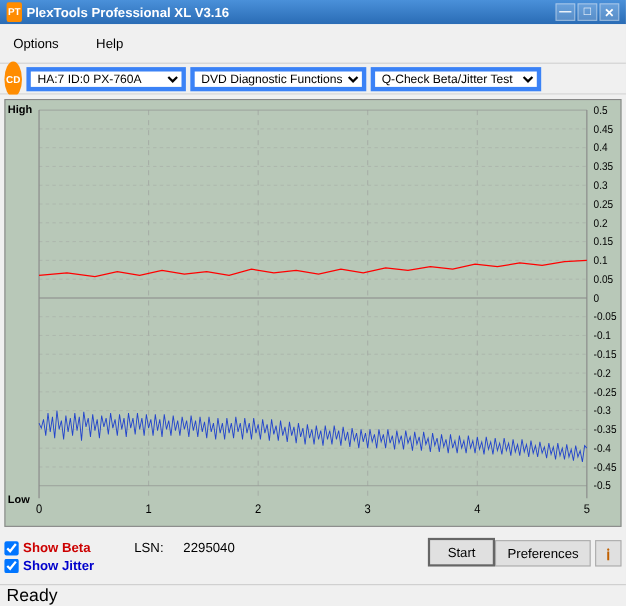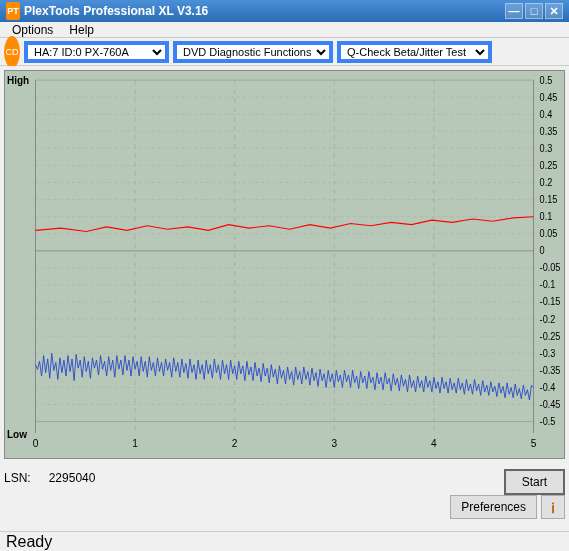--- a/index.html
+++ b/index.html
@@ -19,25 +19,25 @@
     }
     .title-bar-left { display: flex; align-items: center; gap: 4px; }
     .title-bar-icon { width: 14px; height: 18px; background: #ff8c00; border-radius: 2px; display: flex; align-items: center; justify-content: center; font-size: 9px; color: white; font-weight: bold; }
     .title-bar-buttons { display: flex; gap: 2px; }
     .title-btn { width: 18px; height: 16px; background: rgba(255,255,255,0.2); border: 1px solid rgba(255,255,255,0.4); color: white; font-size: 11px; display: flex; align-items: center; justify-content: center; cursor: pointer; }
 
     
     .menu-bar {
       background: #f0f0f0;
       border-bottom: 1px solid #ccc;
-      height: 16px;
+      height: 36px;
       display: flex;
       align-items: center;
       padding: 0 4px;
-      gap: 0;
+      gap: 18px;
     }
     .menu-item {
       padding: 2px 8px;
       cursor: pointer;
       font-size: 12px;
     }
 
     
     .toolbar {
       background: #f0f0f0;
@@ -173,21 +173,21 @@
     <div class="title-btn close">✕</div>
   </div>
 </div>
 
 <div class="menu-bar">
   <div class="menu-item">Options</div>
   <div class="menu-item">Help</div>
 </div>
 
 <div class="toolbar">
-  <div style="width:16px;height:32px;background:#ff8c00;border-radius:50%;display:flex;align-items:center;justify-content:center;font-size:9px;color:white;font-weight:normal;">CD</div>
+  <div style="width:16px;height:32px;background:#ff8c00;border-radius:50%;display:flex;align-items:center;justify-content:center;font-size:9px;color:white;font-weight:bold;">CD</div>
   <select class="toolbar-select drive">
     <option>HA:7 ID:0  PX-760A</option>
   </select>
   <select class="toolbar-select func">
     <option>DVD Diagnostic Functions</option>
   </select>
   <select class="toolbar-select test">
     <option>Q-Check Beta/Jitter Test</option>
   </select>
 </div>
@@ -265,27 +265,37 @@
       <text x="526" y="311" font-size="9" fill="#000">-0.5</text>
 
       <polyline fill="none" stroke="red" stroke-width="1" points="30,140 55,138 80,141 100,137 120,140 140,136 160,139 180,137 200,140 220,135 240,138 260,136 280,139 300,135 320,138 340,134 360,136 380,133 400,135 420,131 440,133 460,130 480,132 500,129 520,128"></polyline>
 
       <polyline fill="none" stroke="#2244cc" stroke-width="0.8" points="30,258 32,262 34,255 36,268 38,250 40,265 42,253 44,270 46,248 48,263 50,256 52,271 54,252 56,265 58,254 60,268 62,250 64,264 66,253 68,272 70,249 72,261 74,254 76,269 78,251 80,264 82,255 84,270 86,252 88,261 90,254 92,267 94,250 96,262 98,255 100,268 102,251 104,263 106,254 108,269 110,250 112,262 114,254 116,267 118,250 120,263 122,254 124,268 126,251 128,262 130,255 132,268 134,251 136,264 138,255 140,269 142,251 144,263 146,256 148,268 150,252 152,264 154,256 156,268 158,253 160,263 162,256 164,269 166,252 168,264 170,256 172,269 174,253 176,265 178,257 180,270 182,253 184,265 186,258 188,271 190,254 192,266 194,258 196,271 198,254 200,266 202,258 204,270 206,253 208,265 210,258 212,271 214,254 216,266 218,258 220,271 222,254 224,266 226,259 228,271 230,255 232,266 234,259 236,272 238,255 240,267 242,260 244,272 246,256 248,268 250,261 252,273 254,257 256,268 258,261 260,274 262,258 264,269 266,262 268,275 270,259 272,270 274,263 276,275 278,260 280,271 282,264 284,276 286,260 288,271 290,264 292,275 294,260 296,271 298,264 300,276 302,261 304,272 306,265 308,277 310,262 312,272 314,266 316,278 318,263 320,273 322,266 324,278 326,263 328,273 330,267 332,278 334,263 336,273 338,267 340,278 342,263 344,274 346,268 348,279 350,264 352,274 354,268 356,279 358,264 360,274 362,269 364,280 366,265 368,275 370,269 372,280 374,265 376,275 378,270 380,281 382,266 384,276 386,270 388,281 390,267 392,277 394,271 396,282 398,267 400,278 402,272 404,282 406,268 408,278 410,272 412,282 414,268 416,278 418,272 420,282 422,269 424,279 426,273 428,283 430,269 432,279 434,273 436,283 438,270 440,280 442,274 444,283 446,270 448,280 450,274 452,284 454,271 456,281 458,275 460,284 462,271 464,281 466,275 468,285 470,272 472,282 474,276 476,285 478,273 480,282 482,277 484,286 486,274 488,283 490,277 492,287 494,274 496,284 498,278 500,287 502,275 504,285 506,279 508,288 510,276 512,285 514,280 516,289 518,276 520,278"></polyline>
     </svg>
   </div>
 
   <div class="bottom-panel" style="height:80px; display:flex; align-items:flex-start; padding:4px 0; gap:8px;">
 
+    <div class="checkboxes-panel" style="min-width:110px; padding-top:4px;">
+      <div class="checkbox-row">
+        <input type="checkbox" checked="" id="chkBeta" style="">
+        <label for="chkBeta" style="cursor:pointer; color:#cc0000; font-weight:bold;">Show Beta</label>
+      </div>
+      <div class="checkbox-row">
+        <input type="checkbox" checked="" id="chkJitter" style="">
+        <label for="chkJitter" style="cursor:pointer; color:#0000cc; font-weight:bold;">Show Jitter</label>
+      </div>
+    </div>
 
     <div class="lsn-panel" style="display:flex; align-items:flex-end; gap:18px; padding-top:4px; flex:1;">
       <span class="lsn-label">LSN:</span>
       <span class="lsn-value">2295040</span>
     </div>
 
-    <div class="right-buttons" style="display:flex; flex-direction:column; gap:0; align-items:flex-end; padding-top:2px;">
+    <div class="right-buttons" style="display:flex; flex-direction:row; gap:0; align-items:flex-end; padding-top:2px;">
       <button class="start-btn">Start</button>
       <div style="display:flex; gap:4px; align-items:center;">
         <button class="pref-btn">Preferences</button>
         <button class="info-btn">ℹ</button>
       </div>
     </div>
 
   </div>
 
 </div>

